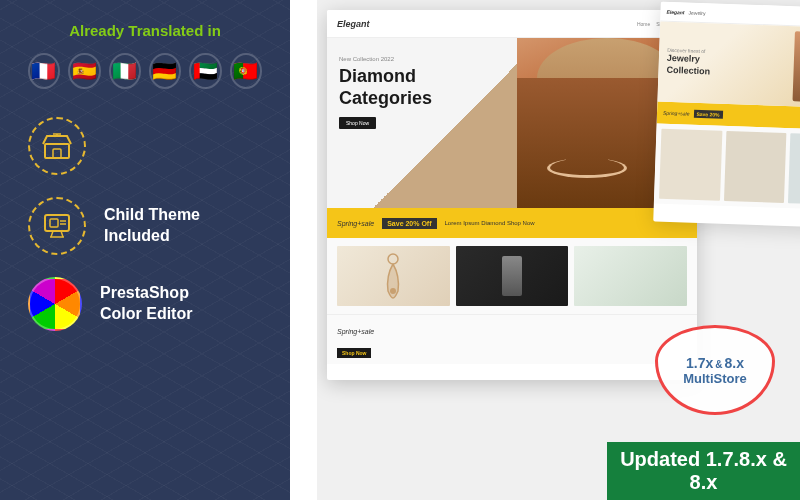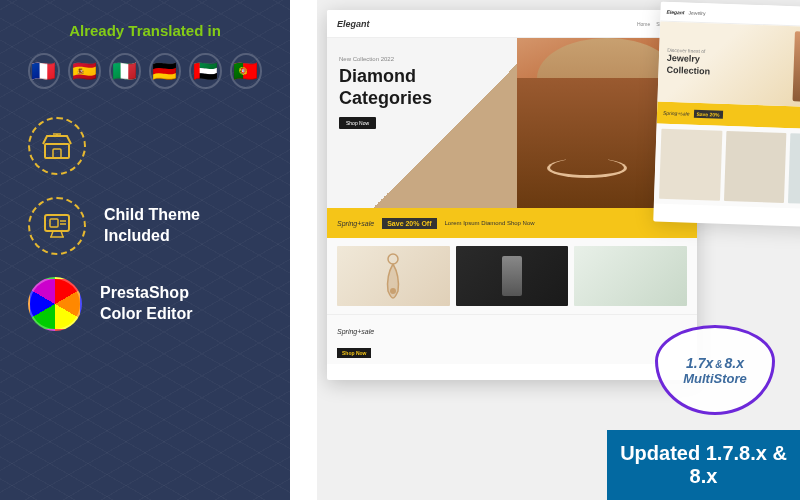--- a/index.html
+++ b/index.html
@@ -348,50 +348,49 @@
       height: 100px;
       display: flex;
       flex-direction: column;
       align-items: center;
       justify-content: center;
     }
 
     .badge-circle {
       width: 120px;
       height: 90px;
-      border: 3px solid #6d28d9;
+      border: 3px solid #ef4444;
       border-radius: 50% 50% 50% 50% / 40% 40% 60% 60%;
       display: flex;
       flex-direction: column;
       align-items: center;
       justify-content: center;
       background: rgba(255,255,255,0.9);
-      font-style: italic;
     }
 
     .badge-versions {
       font-size: 14px;
       font-weight: bold;
       color: #3d6b9e;
     }
 
     .badge-name {
       font-size: 13px;
       font-weight: bold;
       color: #3d6b9e;
     }
 
     
     .updated-banner {
       position: absolute;
       bottom: 0;
       left: 290px;
       right: 0;
-      height: 70px;
-      background: #0369a1;
+      height: 58px;
+      background: #15803d;
       display: flex;
       align-items: center;
       justify-content: center;
     }
 
     .updated-text {
       color: #ffffff;
       font-size: 20px;
       font-weight: bold;
       text-align: center;

